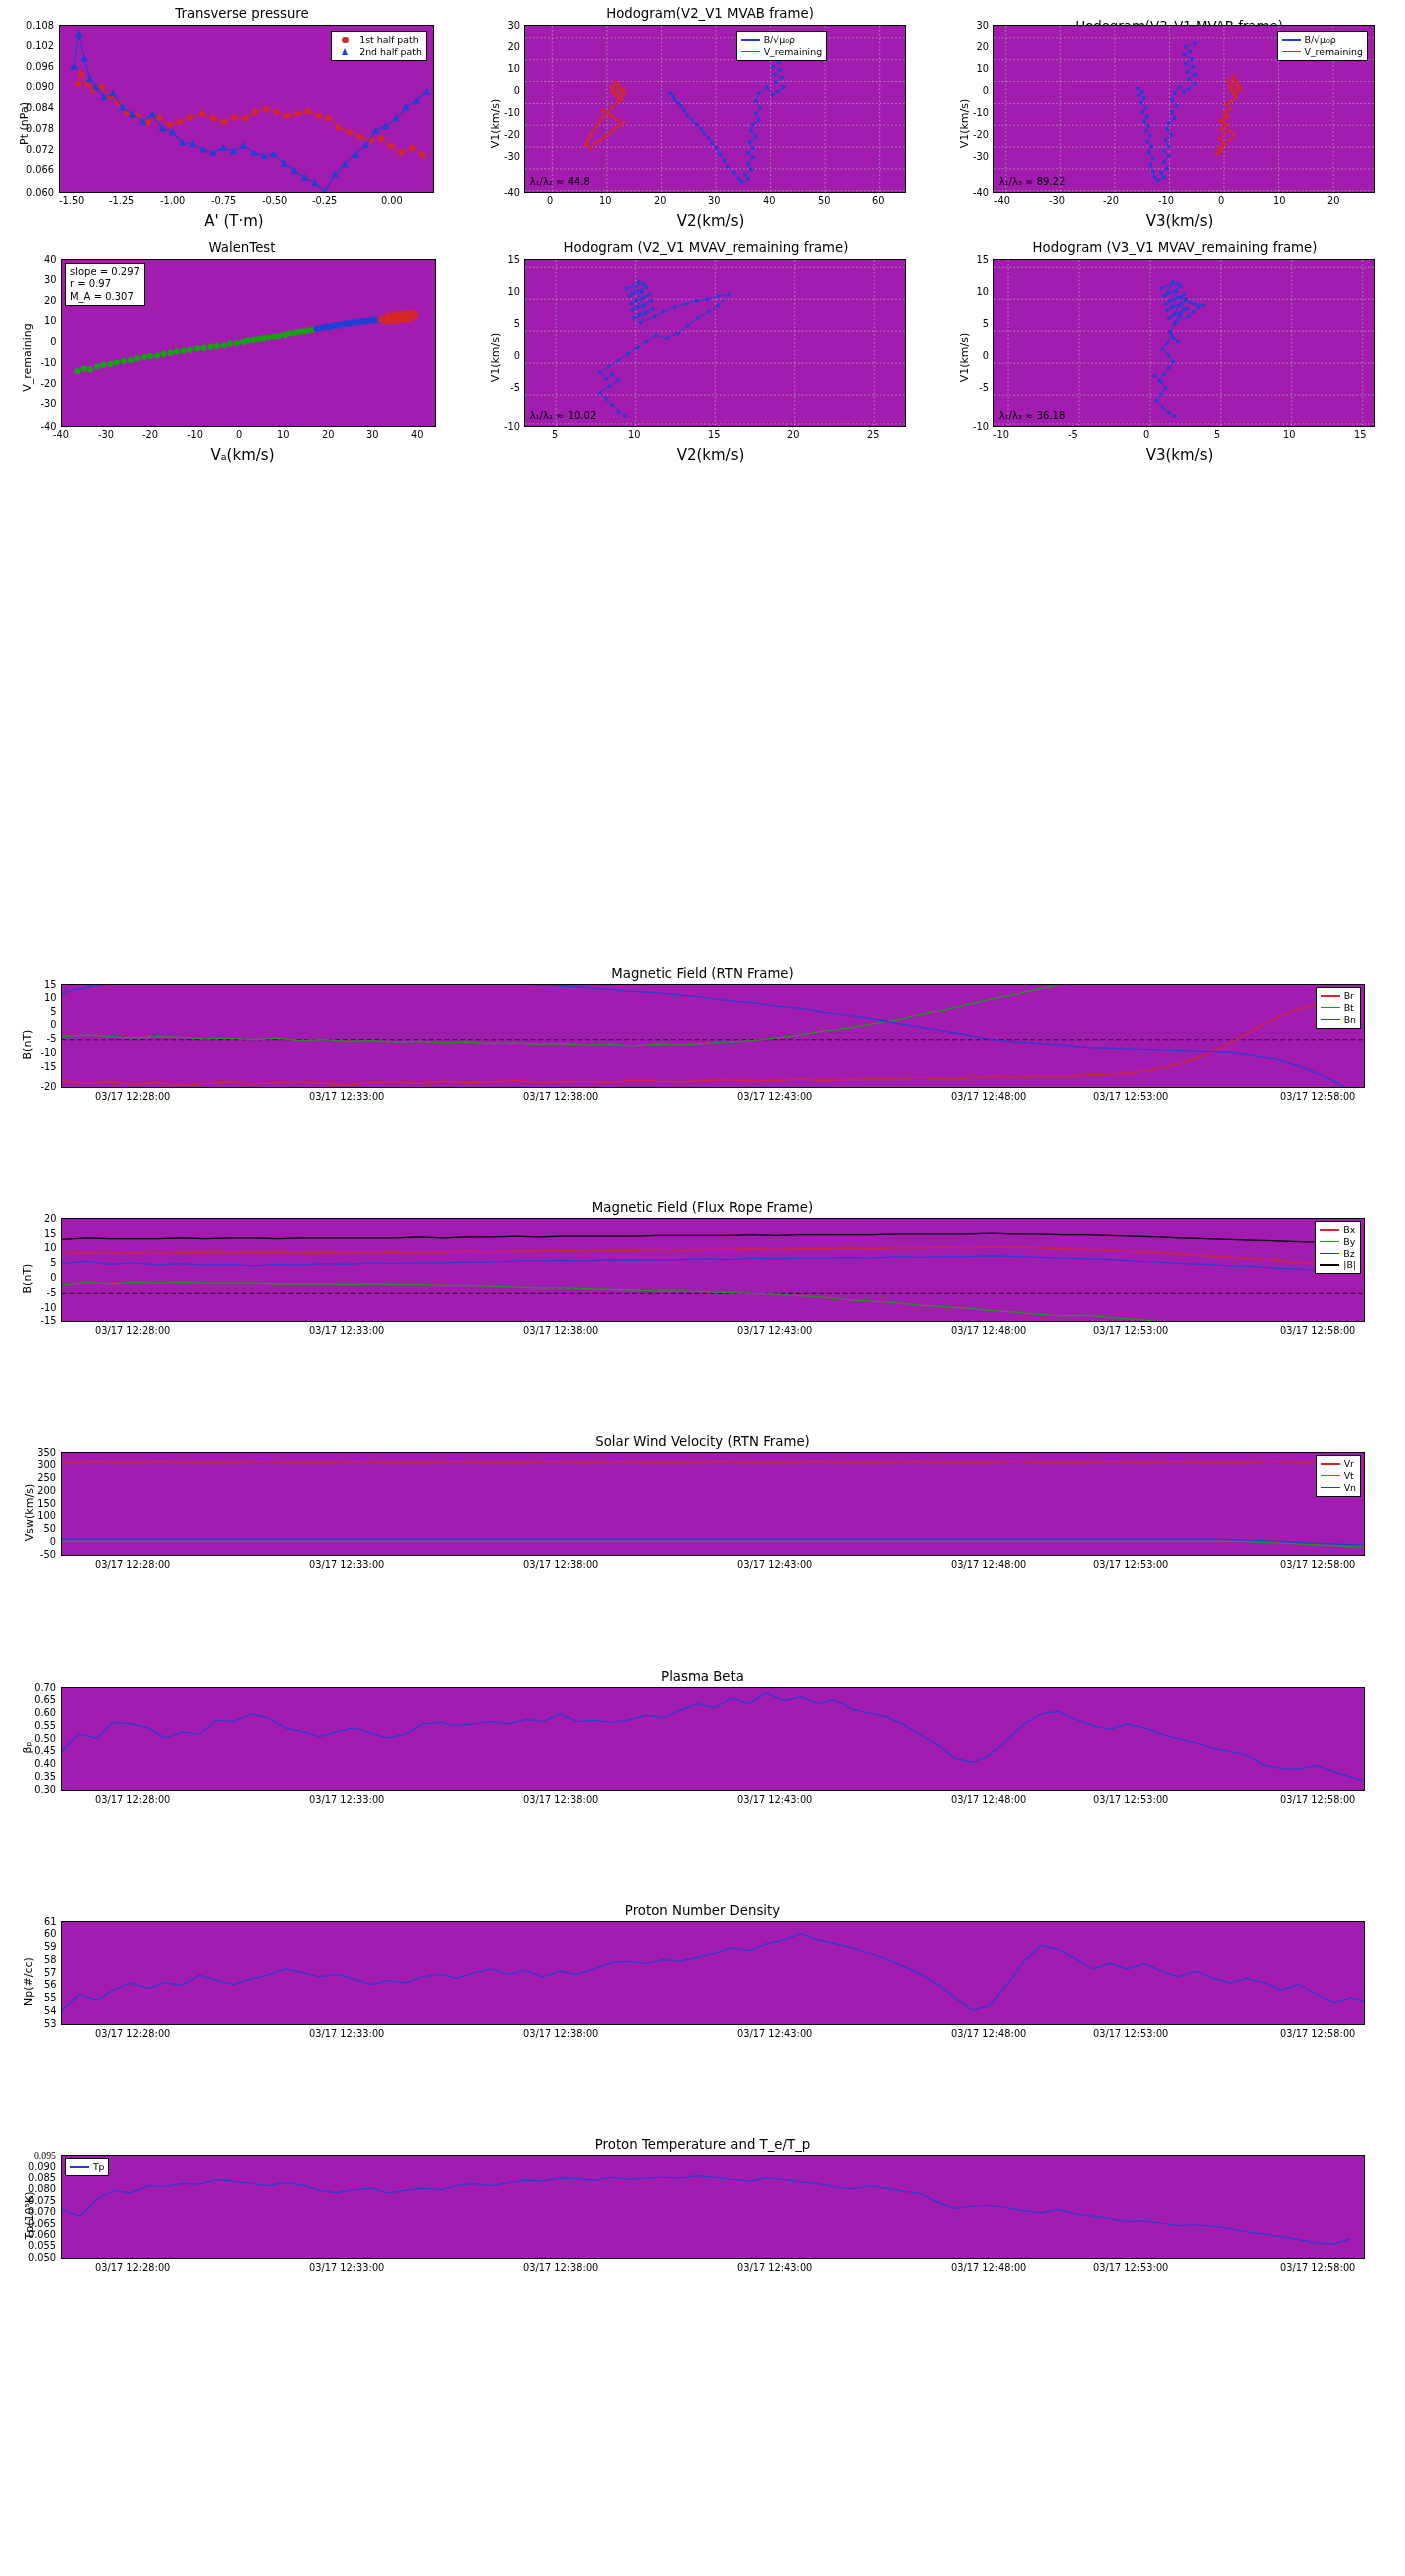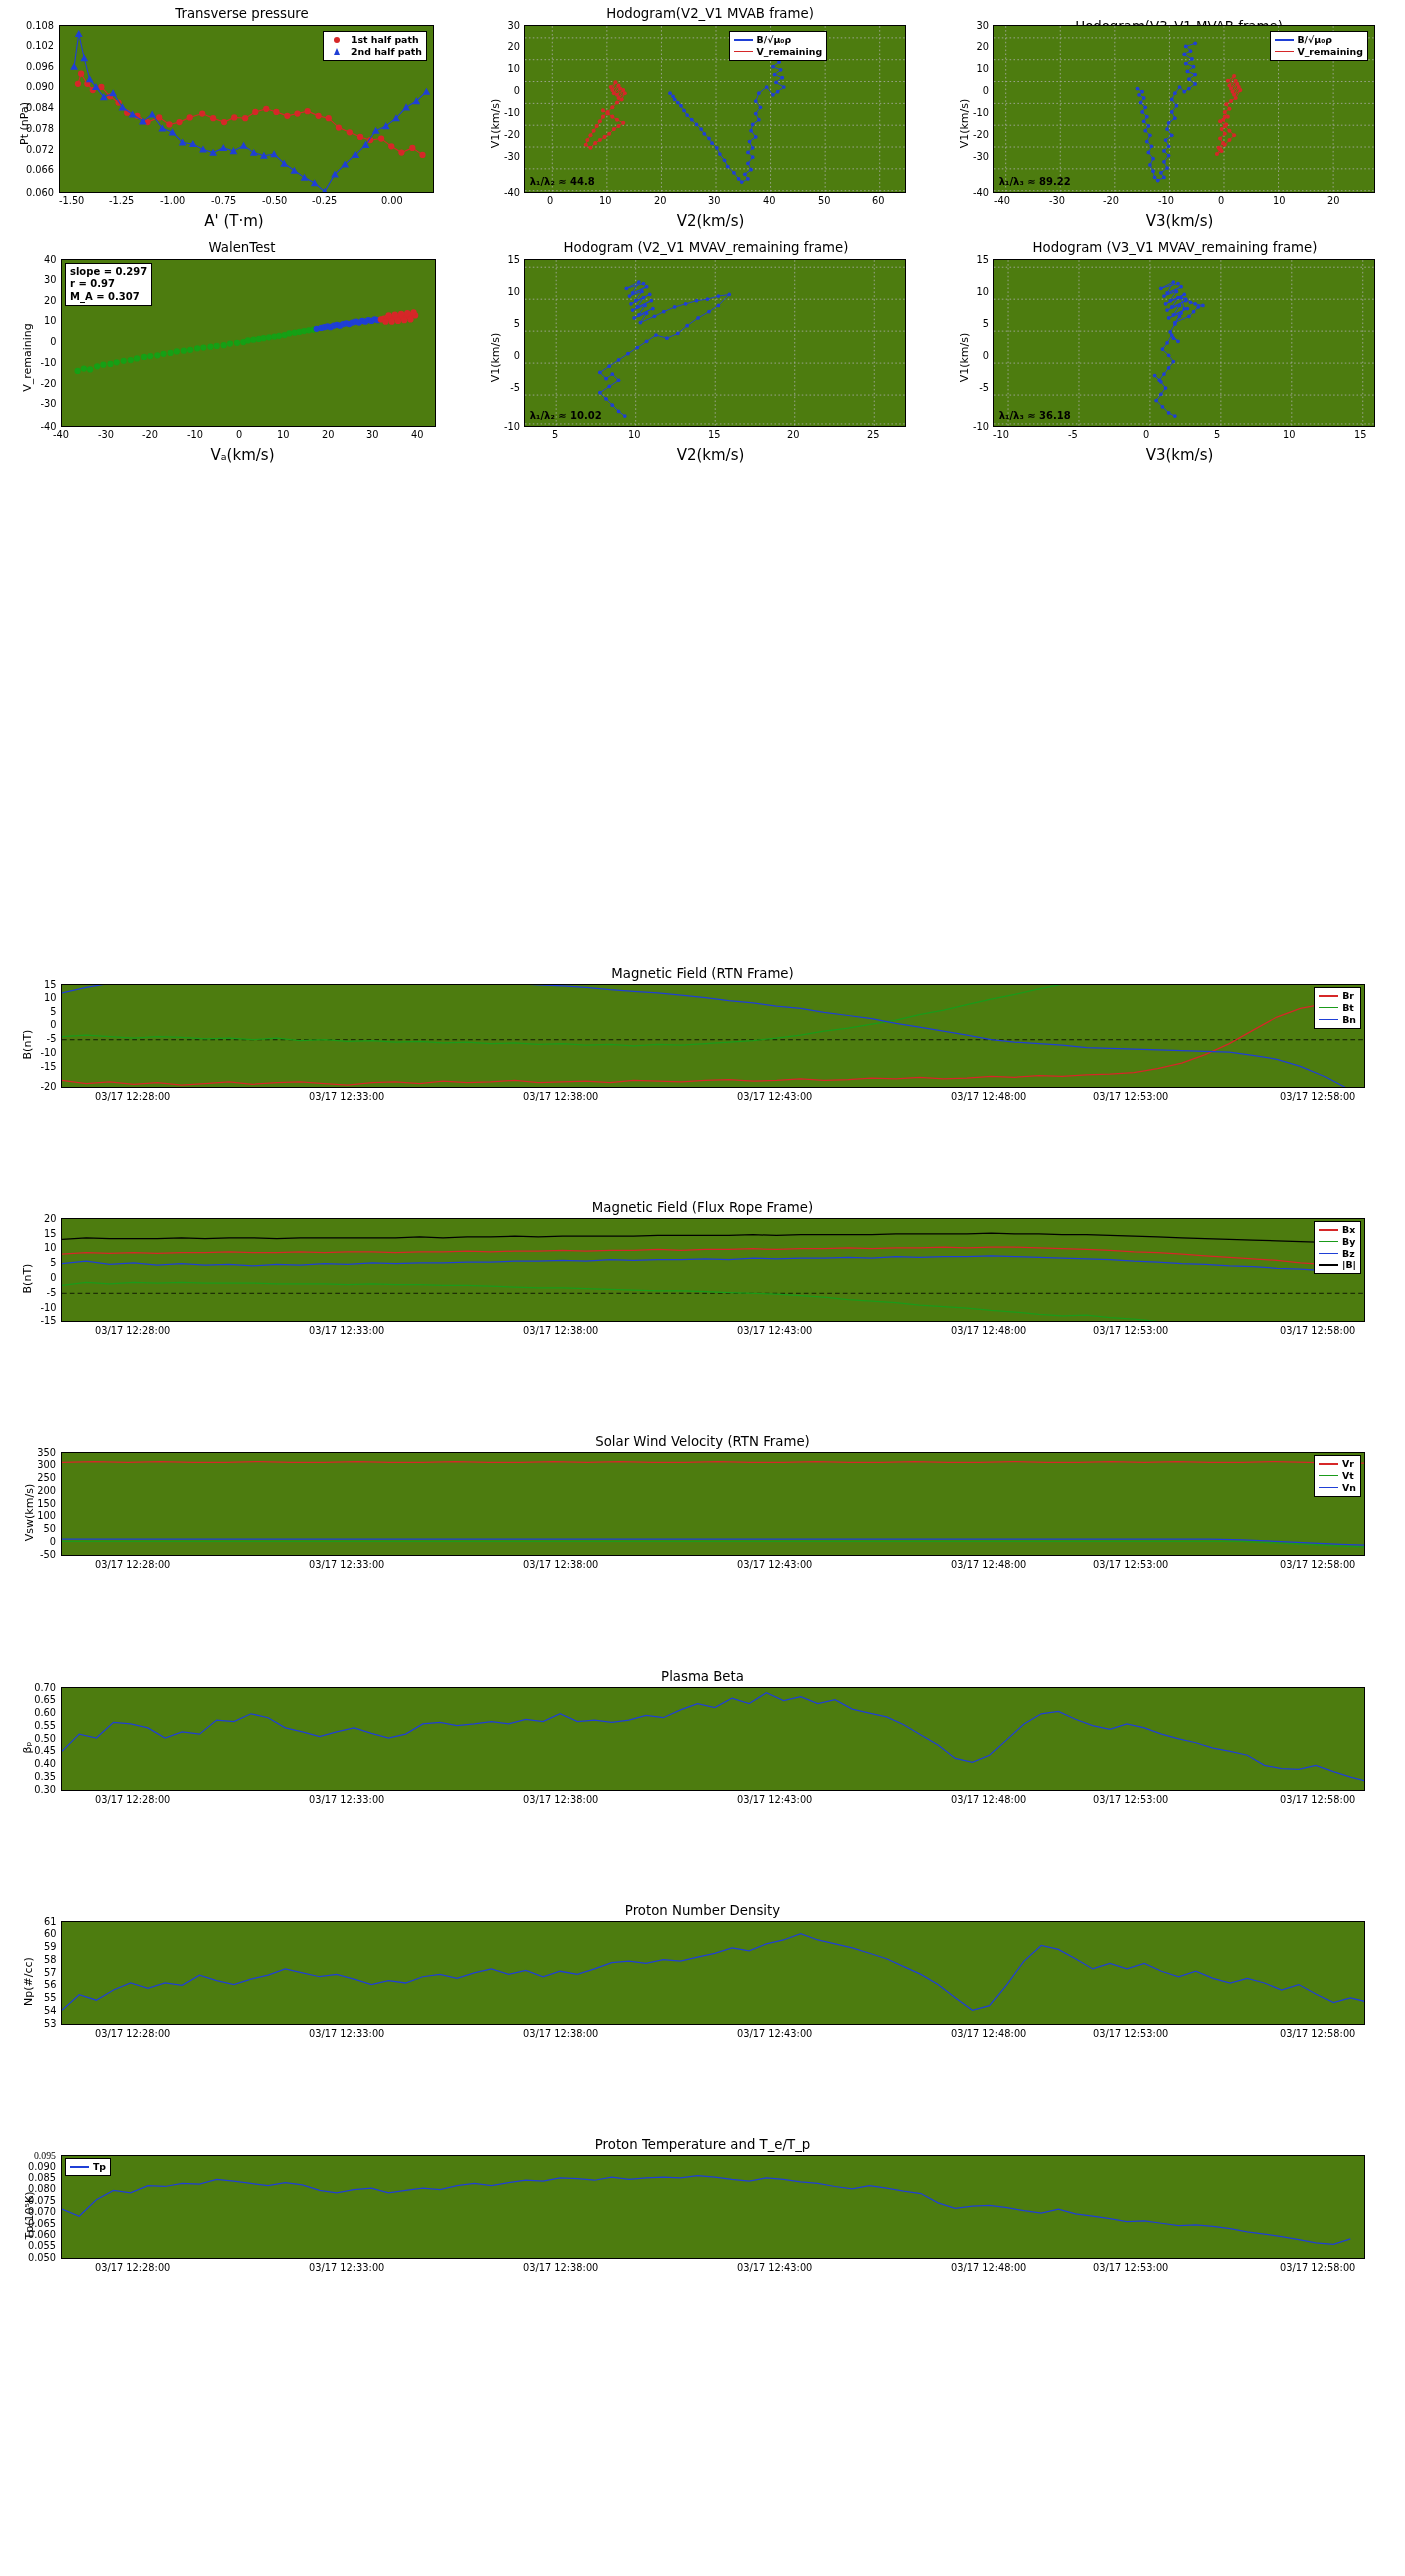--- a/index.html
+++ b/index.html
@@ -1,21 +1,21 @@
 <!DOCTYPE html>
 <html style="font-size:12.5px"><head>
 <meta charset="utf-8">
 <style>
   html,body{margin:0;padding:0;background:#ffffff;}
   body{width:1405px;height:2576px;font-family:"DejaVu Sans",sans-serif;color:#000;}
   .page{position:relative;width:1405px;height:2576px;}
 
   
   .panel{position:absolute;box-sizing:border-box;}
-  .plotbox{position:absolute;border:0.8px solid #000;background:#4d7c0f;box-sizing:border-box;overflow:hidden;font-weight:bold;}
+  .plotbox{position:absolute;border:0.8px solid #000;background:#a21caf;box-sizing:border-box;overflow:hidden;}
   .title{position:absolute;text-align:center;font-size:13.3px;color:#000;}
   .ylabel{position:absolute;font-size:11px;transform-origin:center center;white-space:nowrap;}
   .xlabel{position:absolute;font-size:15px;text-align:center;white-space:nowrap;}
   .tick{position:absolute;font-size:9.8px;color:#000;white-space:nowrap;}
   .ytick{position:absolute;font-size:9.8px;color:#000;text-align:right;white-space:nowrap;}
   .annot{position:absolute;font-size:10px;background:#fff;border:0.8px solid #000;padding:1.6px 3.9px;white-space:nowrap;}
   .annot.noborder{border:none;padding:0;background:transparent;}
   .legend{position:absolute;border:0.8px solid #000;background:#fff;font-size:9.4px;padding:2.3px 3.9px;line-height:11.7px;}
   .legend .row{display:flex;align-items:center;gap:3.9px;white-space:nowrap;}
   .legend .swatch{display:inline-block;width:19px;height:1.6px;}

